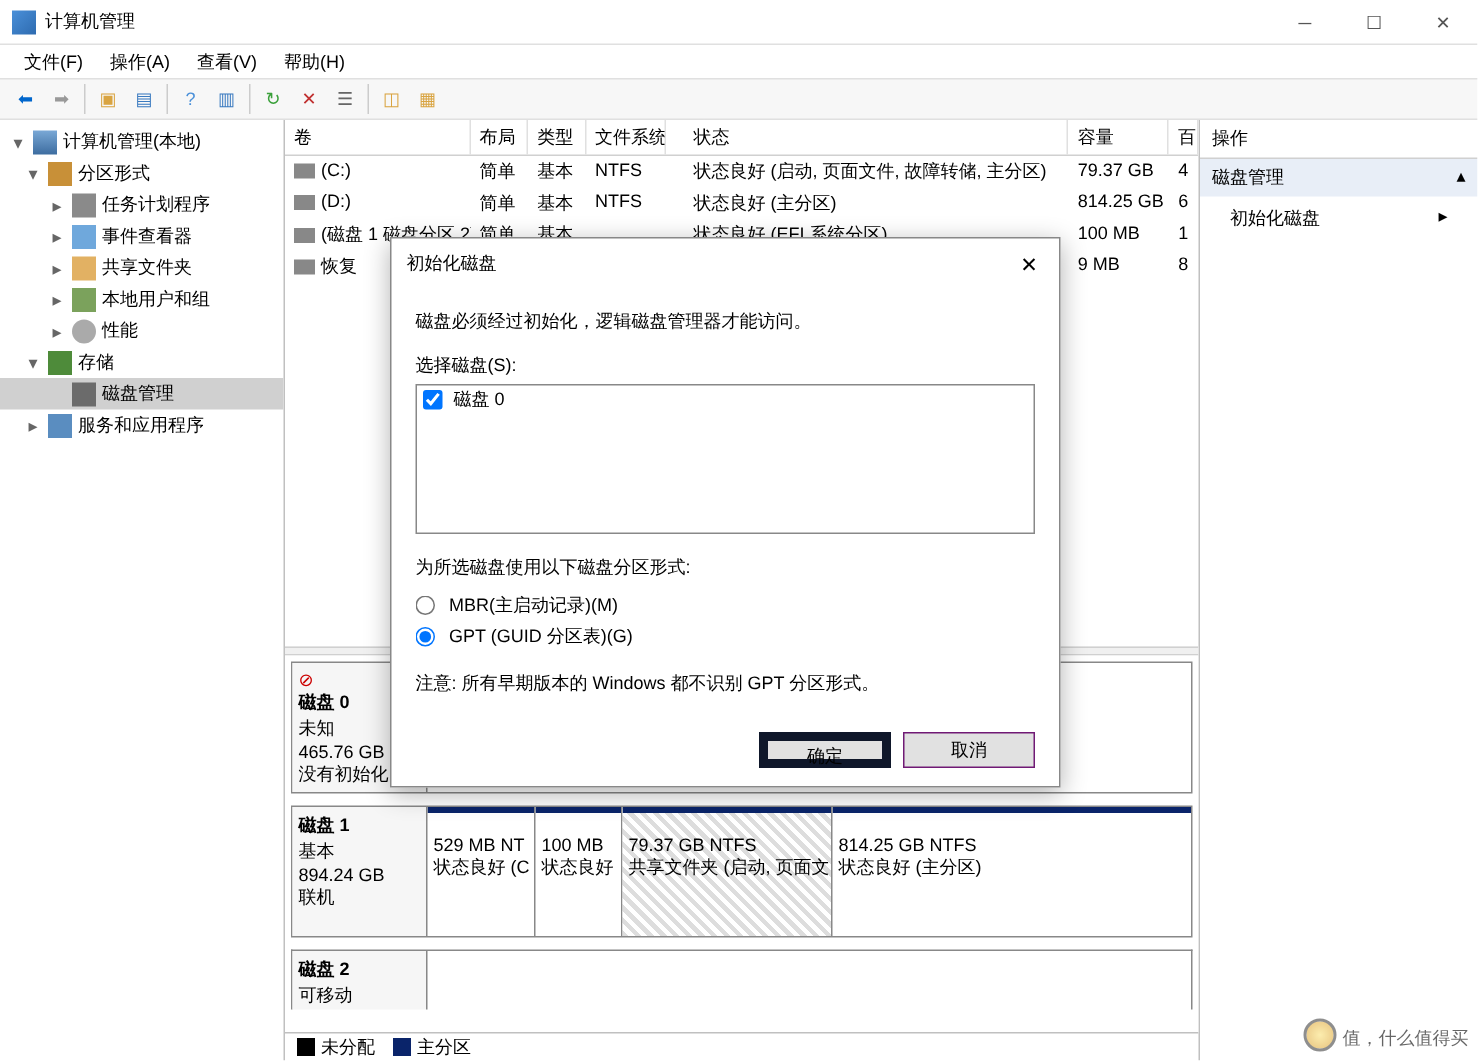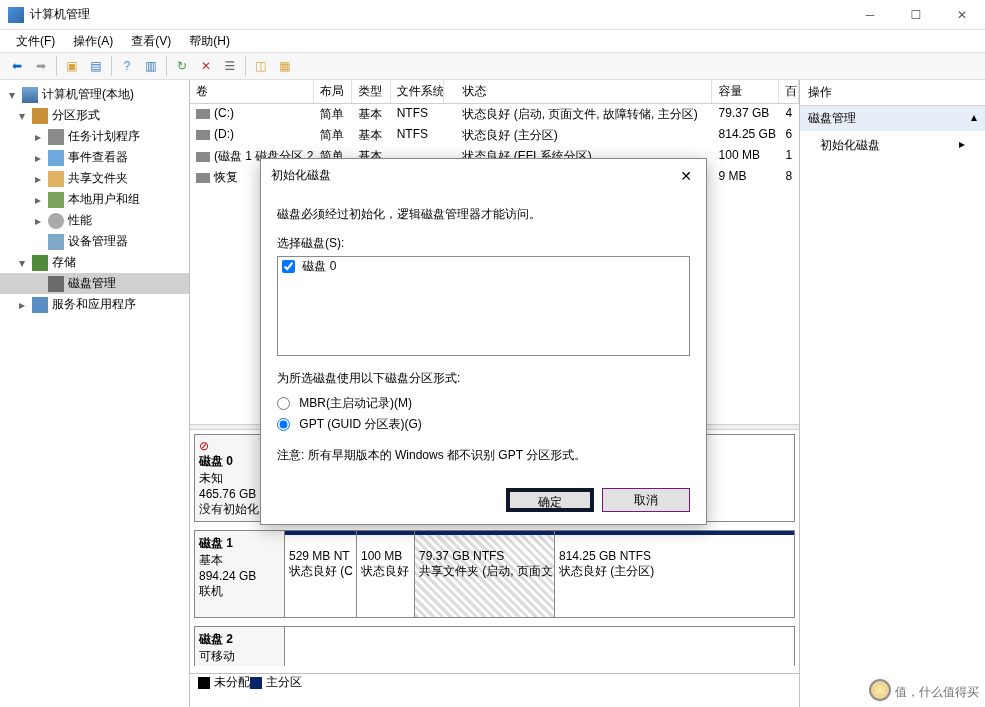--- a/index.html
+++ b/index.html
@@ -49,21 +49,21 @@
 .hsplit { height: 6px; background: #f0f0f0; border-top: 1px solid #d0d0d0; border-bottom: 1px solid #d0d0d0; }
 .disk-area { flex: 1; overflow: hidden; background: #fff; padding: 4px; }
 .disk-block { border: 1px solid #888; margin-bottom: 8px; display: flex; }
 .disk-label { width: 90px; border-right: 1px solid #888; padding: 4px; background: #f6f6f6; }
 .disk-label .dname { font-weight: bold; }
 .disk-parts { flex: 1; display: flex; }
 .part { border-right: 1px solid #888; padding: 4px; overflow: hidden; white-space: nowrap; position: relative; }
 .part .pstripe { position: absolute; left: 0; right: 0; top: 0; height: 4px; }
 .part.hatched { background: repeating-linear-gradient(45deg, #ddd 0, #ddd 3px, #fff 3px, #fff 6px); }
 
-.legend { height: 34px; border-top: 1px solid #c0c0c0; display: flex; align-items: flex-start; padding: 0 8px; }
+.legend { height: 19px; border-top: 1px solid #c0c0c0; display: flex; align-items: center; gap: 12px; padding: 0 8px; }
 .legend .sw { width: 12px; height: 12px; display: inline-block; margin-right: 4px; vertical-align: middle; }
 
 .actions-panel { width: 185px; }
 .actions-panel .hdr { padding: 4px 8px; border-bottom: 1px solid #d0d0d0; background: #fff; }
 .actions-panel .sect { background: #e8eef7; padding: 4px 8px; display: flex; justify-content: space-between; }
 .actions-panel .act-item { padding: 6px 20px; display: flex; justify-content: space-between; cursor: default; }
 
 
 .dialog { position: absolute; left: 260px; top: 158px; width: 447px; background: #fff; border: 1px solid #888; box-shadow: 0 4px 16px rgba(0,0,0,0.3); }
 .dialog .dtitle { display: flex; justify-content: space-between; align-items: center; padding: 8px 10px; }
@@ -71,21 +71,21 @@
 .dialog .dbody { padding: 8px 16px 12px; }
 .dialog .dmsg { margin: 6px 0 12px; }
 .dialog .listbox { border: 1px solid #888; height: 100px; overflow: auto; background: #fff; }
 .dialog .listbox .li { padding: 1px 4px; }
 .dialog .listbox input[type=checkbox] { vertical-align: middle; margin-right: 4px; }
 .dialog .radio-row { margin: 4px 0; }
 .dialog .radio-row input { vertical-align: middle; margin-right: 6px; }
 .dialog .note { margin: 14px 0 24px; }
 .dialog .btns { display: flex; justify-content: flex-end; gap: 8px; }
 .dialog .btn { width: 88px; height: 24px; border: 1px solid #701a75; background: #e1e1e1; text-align: center; line-height: 22px; cursor: default; }
-.dialog .btn.primary { border: 4px solid #0f172a; line-height: 20px; }
+.dialog .btn.primary { border: 6px solid #0f172a; line-height: 20px; }
 
 .watermark { position: absolute; right: 6px; bottom: 6px; opacity: 0.6; display: flex; align-items: flex-end; gap: 4px; font-size: 13px; }
 .watermark .wm-icon { width: 22px; height: 22px; border-radius: 50%; background: radial-gradient(#fbe27a,#d79a2a); border: 2px solid #444; }
 </style>
 </head>
 <body>
 
 <div class="titlebar">
   <span class="app-icon"></span>
   <span class="title">计算机管理</span>
@@ -148,25 +148,20 @@
       </div>
     <div class="tree-item l2">
         <span class="twisty">▸</span>
         <span class="ticon ic-users"></span>
         <span>本地用户和组</span>
       </div>
     <div class="tree-item l2">
         <span class="twisty">▸</span>
         <span class="ticon ic-perf"></span>
         <span>性能</span>
-      </div>
-    <div class="tree-item l2">
-        <span class="twisty" style="visibility:hidden">▸</span>
-        <span class="ticon ic-dev"></span>
-        <span>设备管理器</span>
       </div>
     <div class="tree-item l1">
         <span class="twisty">▾</span>
         <span class="ticon ic-store"></span>
         <span>存储</span>
       </div>
     <div class="tree-item l2 selected">
         <span class="twisty" style="visibility:hidden">▸</span>
         <span class="ticon ic-disk"></span>
         <span>磁盘管理</span>

